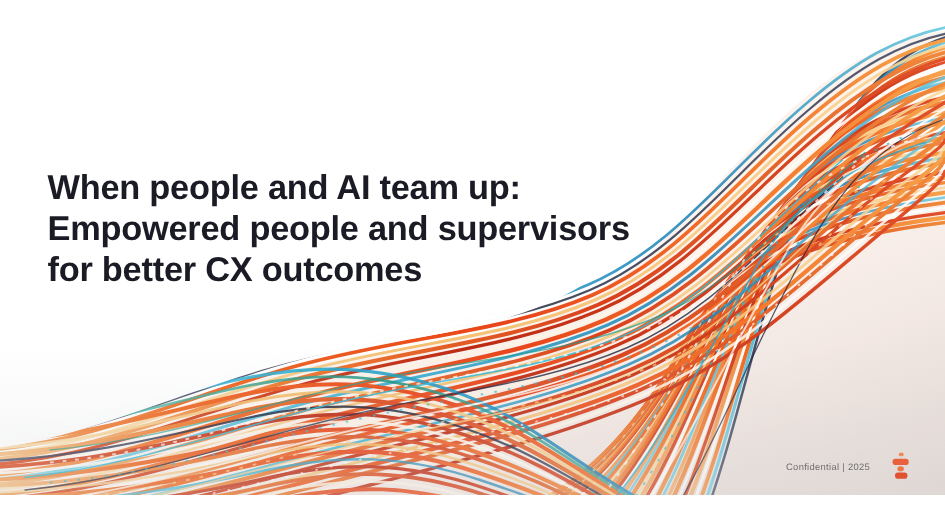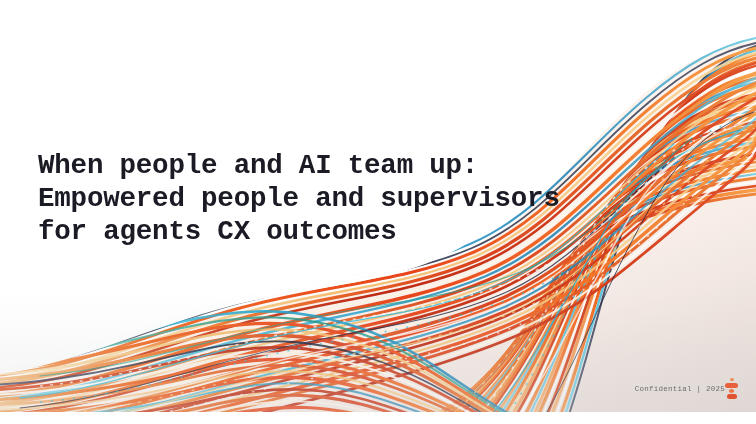--- a/index.html
+++ b/index.html
@@ -6,22 +6,21 @@
     margin: 0;
     padding: 0;
     background: #ffffff;
   }
   #slide {
     position: relative;
     width: 756px;
     height: 396px;
     overflow: hidden;
     background: #ffffff;
-    font-family: Liberation Mono, monospace;
-    margin-top: 16px;
+    font-family: Liberation Sans, sans-serif;
   }
   
   .bg-base {
     position: absolute;
     inset: 0;
     background: linear-gradient(160deg, #ffffff 0%, #ffffff 58%, #f3f3f4 76%, #dededf 100%);
   }
   .bg-bottom-haze {
     position: absolute;
     left: 0; right: 0; bottom: 0;
@@ -50,25 +49,25 @@
     font-size: 27.5px;
     font-weight: bold;
     line-height: 33px;
     color: #1b1b25;
     letter-spacing: -0.2px;
     white-space: nowrap;
   }
   
   .footer {
     position: absolute;
-    right: 18px;
+    right: 29px;
     bottom: 12px;
     display: flex;
     align-items: center;
-    gap: 0;
+    gap: 18px;
     z-index: 7;
   }
   .footer-text {
     font-size: 7.5px;
     color: #6d6d72;
     letter-spacing: 0.25px;
     white-space: nowrap;
   }
   .logo-mark {
     position: relative;
@@ -301,21 +300,21 @@
         <path d="M -10 424 L 760 424 L 760 400 C 700 398, 640 404, 560 412 C 470 420, 380 404, 300 400 C 220 396, 120 408, -10 414 Z" fill="#d9d9db" opacity="0.55"></path>
       </g>
     </svg>
   </div>
 
   <div class="bg-bottom-haze" style="opacity:.35"></div>
 
   <div class="title-block">
     <div class="title-line">When people and AI team up:</div>
     <div class="title-line">Empowered people and supervisors</div>
-    <div class="title-line">for agents CX outcomes</div>
+    <div class="title-line">for better CX outcomes</div>
   </div>
 
   <div class="footer">
     <span class="footer-text">Confidential  |  2025</span>
     <span class="logo-mark">
       <i class="logo-dot-top"></i>
       <i class="logo-bar-upper"></i>
       <i class="logo-dot-mid"></i>
       <i class="logo-bar-lower"></i>
     </span>

